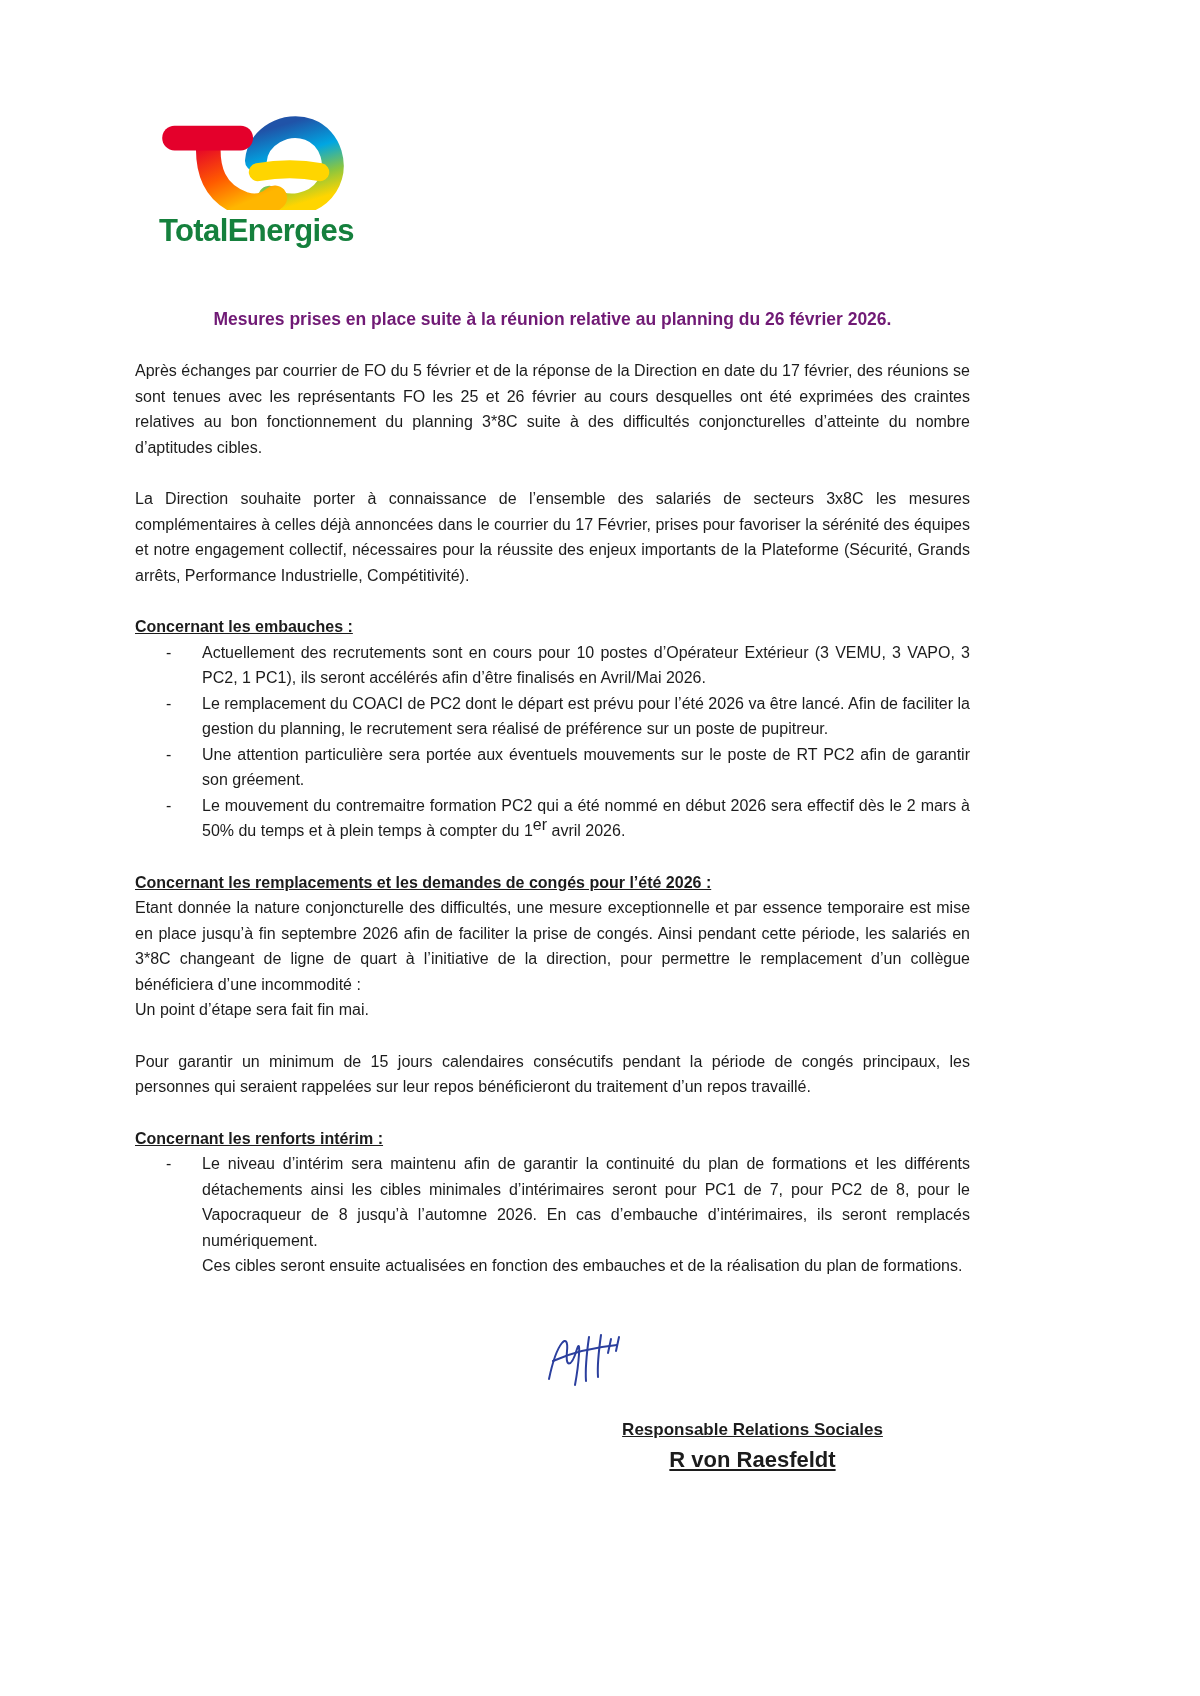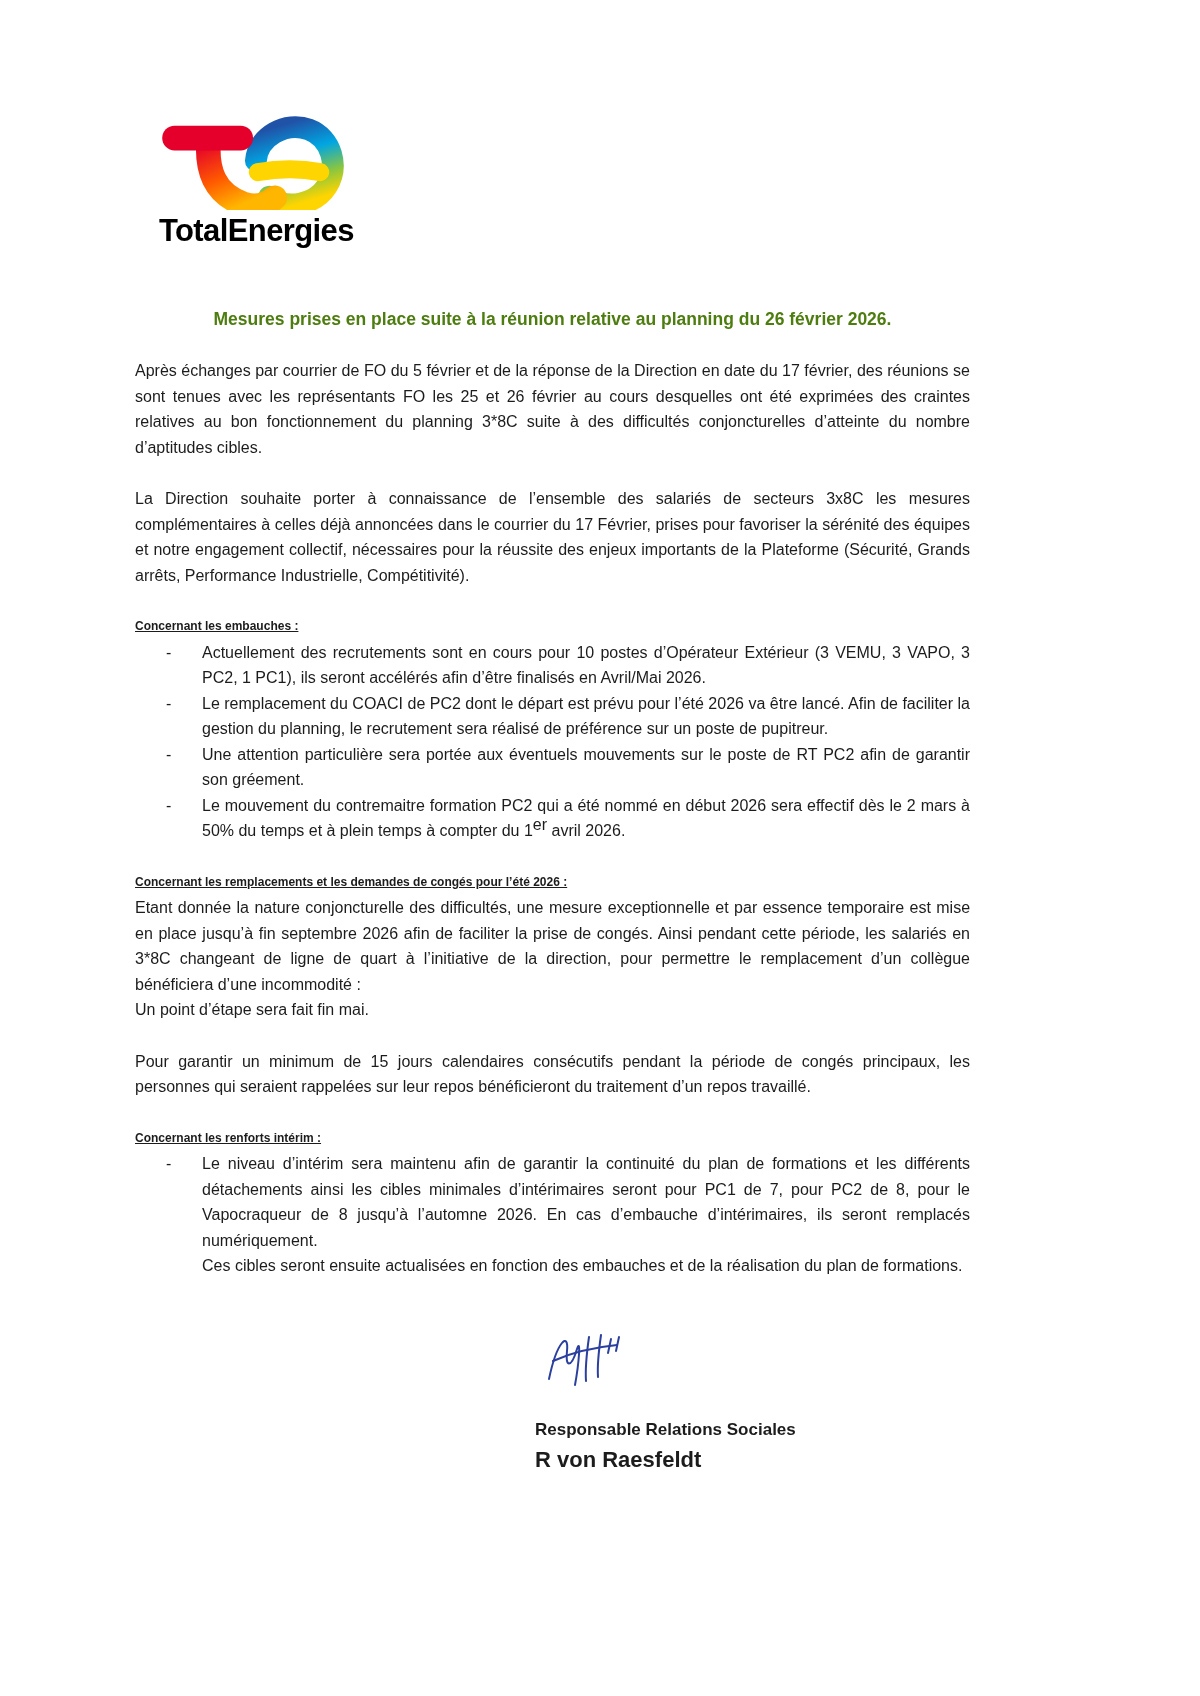--- a/index.html
+++ b/index.html
@@ -9,40 +9,40 @@
     width:1200px; height:1696px; background:#ffffff;
     position:relative; overflow:hidden; margin:0 auto;
   }
   .content {
     position:absolute; left:135px; top:0; width:835px;
     color:#1c1c1c; font-size:16px; line-height:25.5px; text-align:justify;
   }
   .logo-block { padding-top:104px; padding-left:24px; }
   .logo-mark { display:block; width:190px; height:106px; }
   .brand-name {
-    font-size:31px; font-weight:700; color:#000000;
+    font-size:31px; font-weight:700; color:#15803d;
     letter-spacing:-0.6px; margin-top:4px; line-height:34px; text-align:left;
   }
   .doc-title {
     margin-top:58px; font-size:17.5px; font-weight:700;
-    text-align:center; color:#4d7c0f; line-height:26px;
+    text-align:center; color:#701a75; line-height:26px;
   }
   .para { margin-top:26px; }
   .para-tight { margin-top:0; }
   .section-heading {
-    margin-top:26px; font-size:12px; font-weight:700;
+    margin-top:26px; font-size:16px; font-weight:700;
     text-decoration:underline; text-align:left; line-height:25.5px;
   }
   .dash-list { list-style:none; }
   .dash-item { position:relative; padding-left:67px; }
   .dash-item::before { content:"-"; position:absolute; left:31px; top:0; }
   .hang { padding-left:67px; }
   strong { font-weight:400; }
   .sup { font-size:16px; vertical-align:super; line-height:0; }
-  .signature-block { margin-top:44px; margin-left:400px; text-align:left; }
+  .signature-block { margin-top:44px; margin-left:400px; text-align:center;text-decoration:underline; }
   .signature-img { display:block; width:130px; height:78px; margin-left:4px; }
   .signer-role { font-weight:700; font-size:17px; line-height:30px; margin-top:14px; }
   .signer-name { font-weight:700; font-size:22px; line-height:30px; }
 </style>
 </head>
 <body>
 
 <div class="page">
   <div class="content">
 

